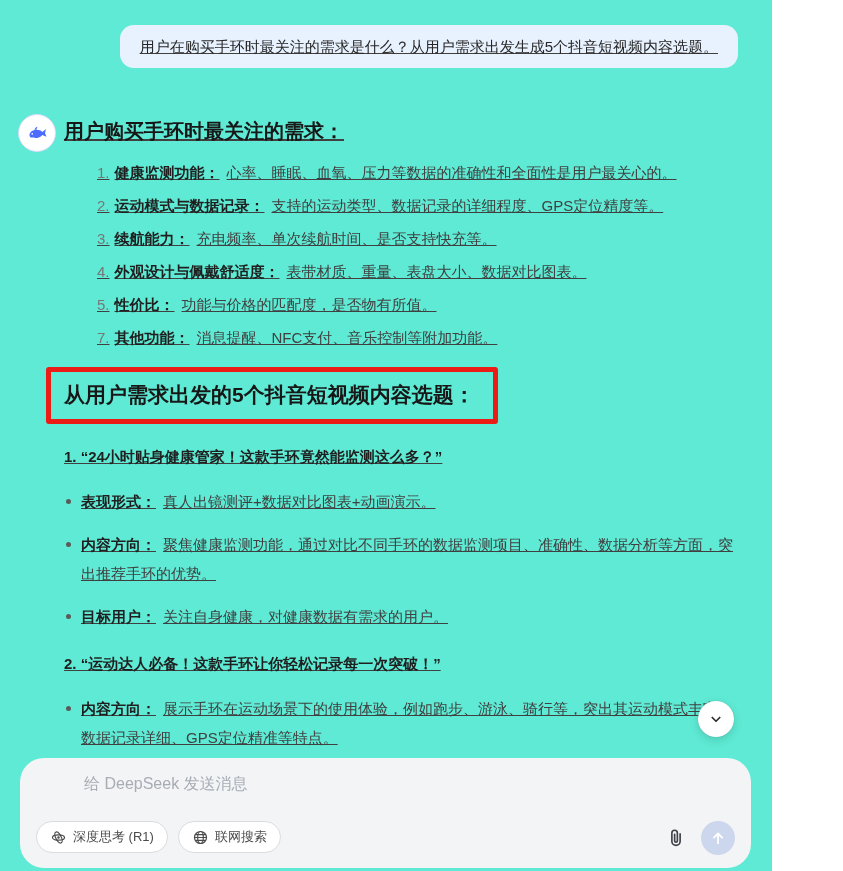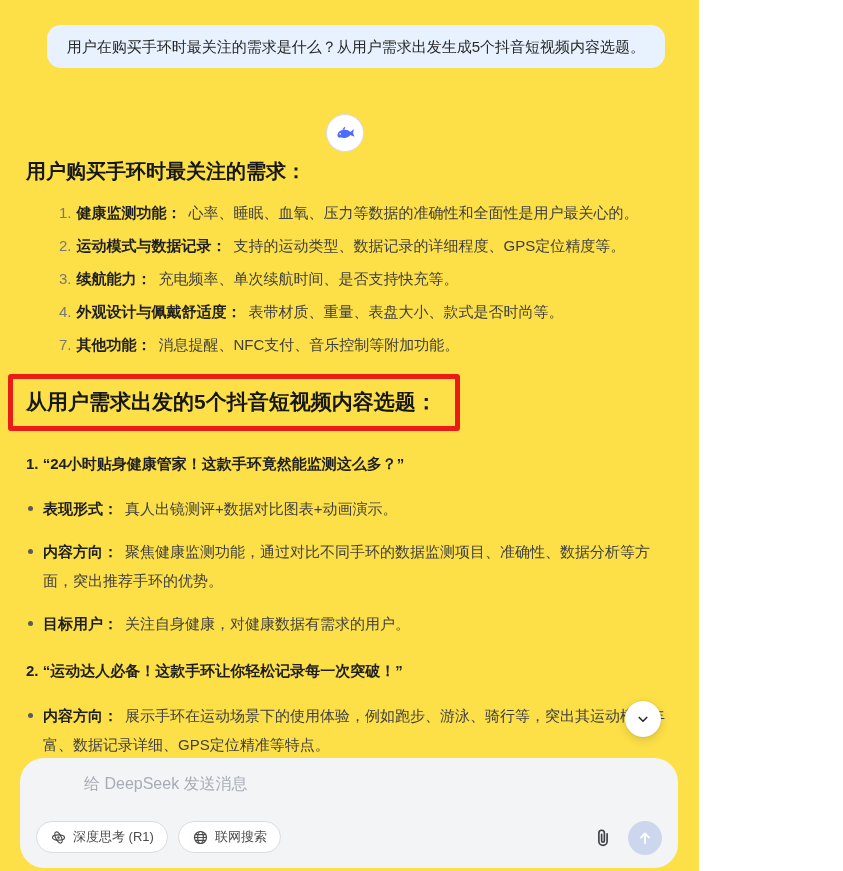--- a/index.html
+++ b/index.html
@@ -1,30 +1,30 @@
 <!DOCTYPE html>
 <html><head>
 <meta charset="utf-8">
 <style>
   * { margin:0; padding:0; box-sizing:border-box; }
   html,body { background:#fff; }
   .page {
-    position:relative; width:699px; height:871px; background:#fde047;
-    font-family:"Liberation Sans", sans-serif; overflow:hidden; color:#404040;
+    position:relative; width:772px; height:871px; background:#5eead4;
+    font-family:"Liberation Sans", sans-serif; overflow:hidden; color:#404040;text-decoration:underline;
   }
 
   
   .user-row { display:flex; justify-content:flex-end; padding:25px 34px 0 0; }
   .user-bubble {
     background:#E8F2FF; color:#262626; font-size:15px; line-height:23px;
     padding:10px 20px; border-radius:14px; max-width:660px;
   }
 
   
-  .message { display:flex; align-items:center; padding:44px 28px 0 18px;flex-direction:column; }
+  .message { display:flex; align-items:flex-start; padding:44px 28px 0 18px; }
   .avatar {
     width:38px; height:38px; border-radius:50%; background:#fff;
     border:1px solid #D5DBFA; display:flex; align-items:center; justify-content:center;
     flex:0 0 38px; margin-top:2px;
   }
   .content { flex:1; padding-left:8px; max-width:752px; }
   .h-needs { font-size:20px; font-weight:bold; color:#171717; line-height:28px; margin-top:5px; }
 
   ol.needs { list-style:none; margin-top:17px;margin-left:33px; }
   ol.needs li { font-size:15px; line-height:21px; margin-bottom:12px; color:#404040; }
@@ -101,21 +101,22 @@
       </svg>
     </div>
 
     <div class="content">
       <div class="h-needs">用户购买手环时最关注的需求：</div>
 
       <ol class="needs">
         <li><span class="num">1.</span><span class="lbl">健康监测功能：</span><span>心率、睡眠、血氧、压力等数据的准确性和全面性是用户最关心的。</span></li>
         <li><span class="num">2.</span><span class="lbl">运动模式与数据记录：</span><span>支持的运动类型、数据记录的详细程度、GPS定位精度等。</span></li>
         <li><span class="num">3.</span><span class="lbl">续航能力：</span><span>充电频率、单次续航时间、是否支持快充等。</span></li>
-        <li><span class="num">4.</span><span class="lbl">外观设计与佩戴舒适度：</span><span>表带材质、重量、表盘大小、款式是否时尚等。</span></li>
+        <li><span class="num">4.</span><span class="lbl">外观设计与佩戴舒适度：</span><span>表带材质、重量、表盘大小、数据对比图表。</span></li>
+        <li><span class="num">5.</span><span class="lbl">性价比：</span><span>功能与价格的匹配度，是否物有所值。</span></li>
         <li><span class="num">7.</span><span class="lbl">其他功能：</span><span>消息提醒、NFC支付、音乐控制等附加功能。</span></li>
       </ol>
 
       <div class="red-box">
         <div class="h-topics">从用户需求出发的5个抖音短视频内容选题：</div>
       </div>
 
       
       <div class="topic-title">1. “24小时贴身健康管家！这款手环竟然能监测这么多？”</div>
       <ul class="bullets">

